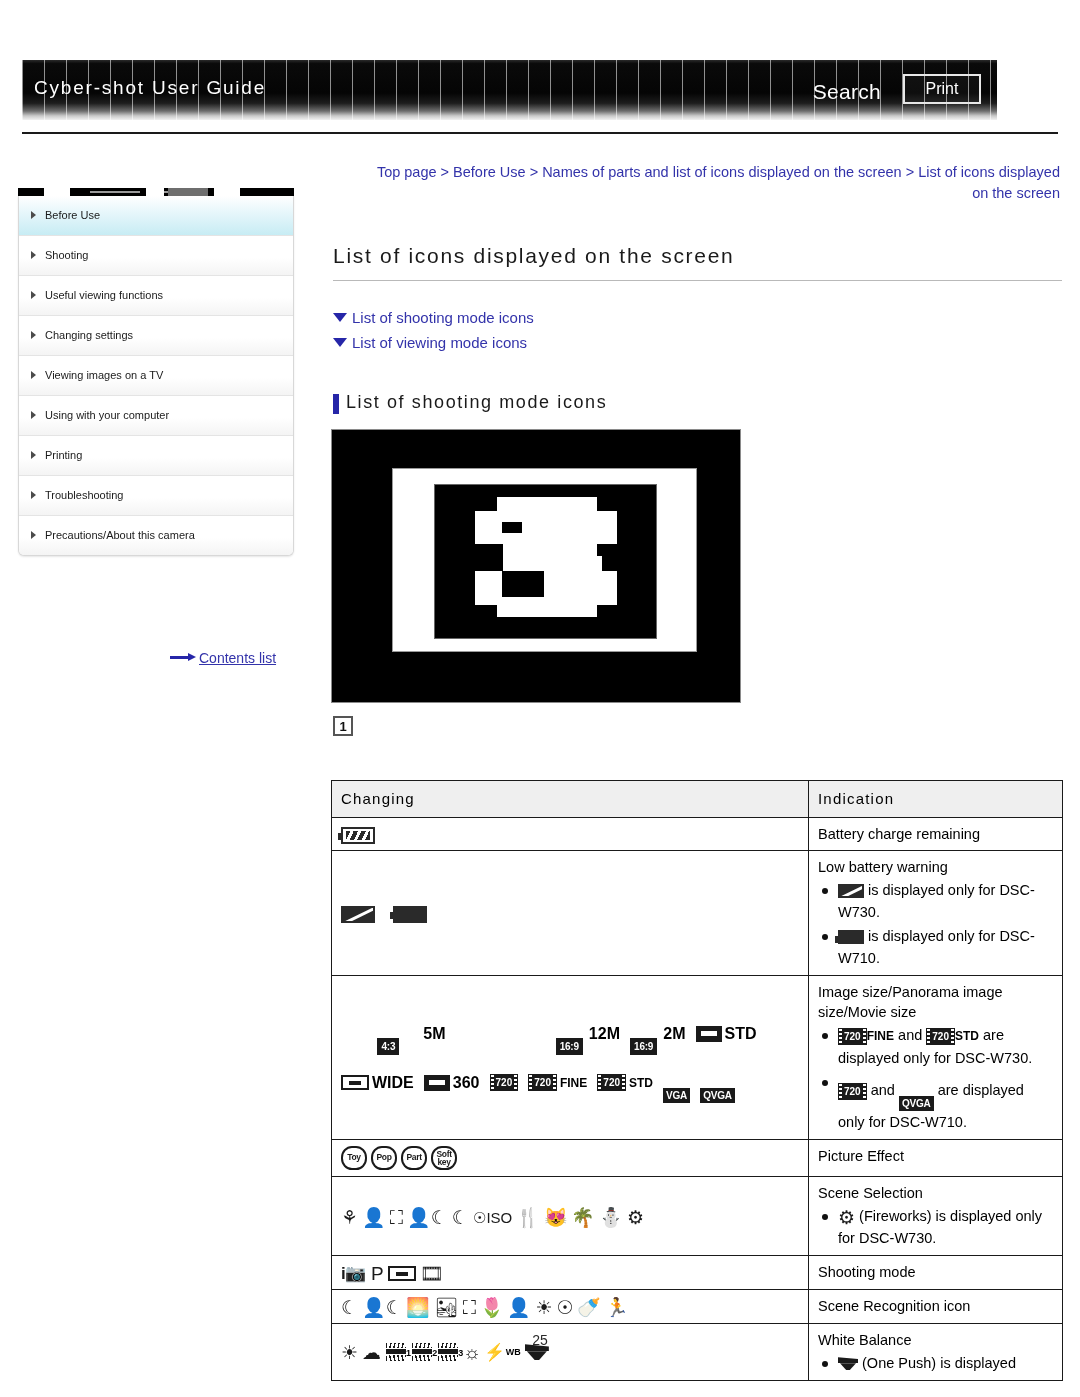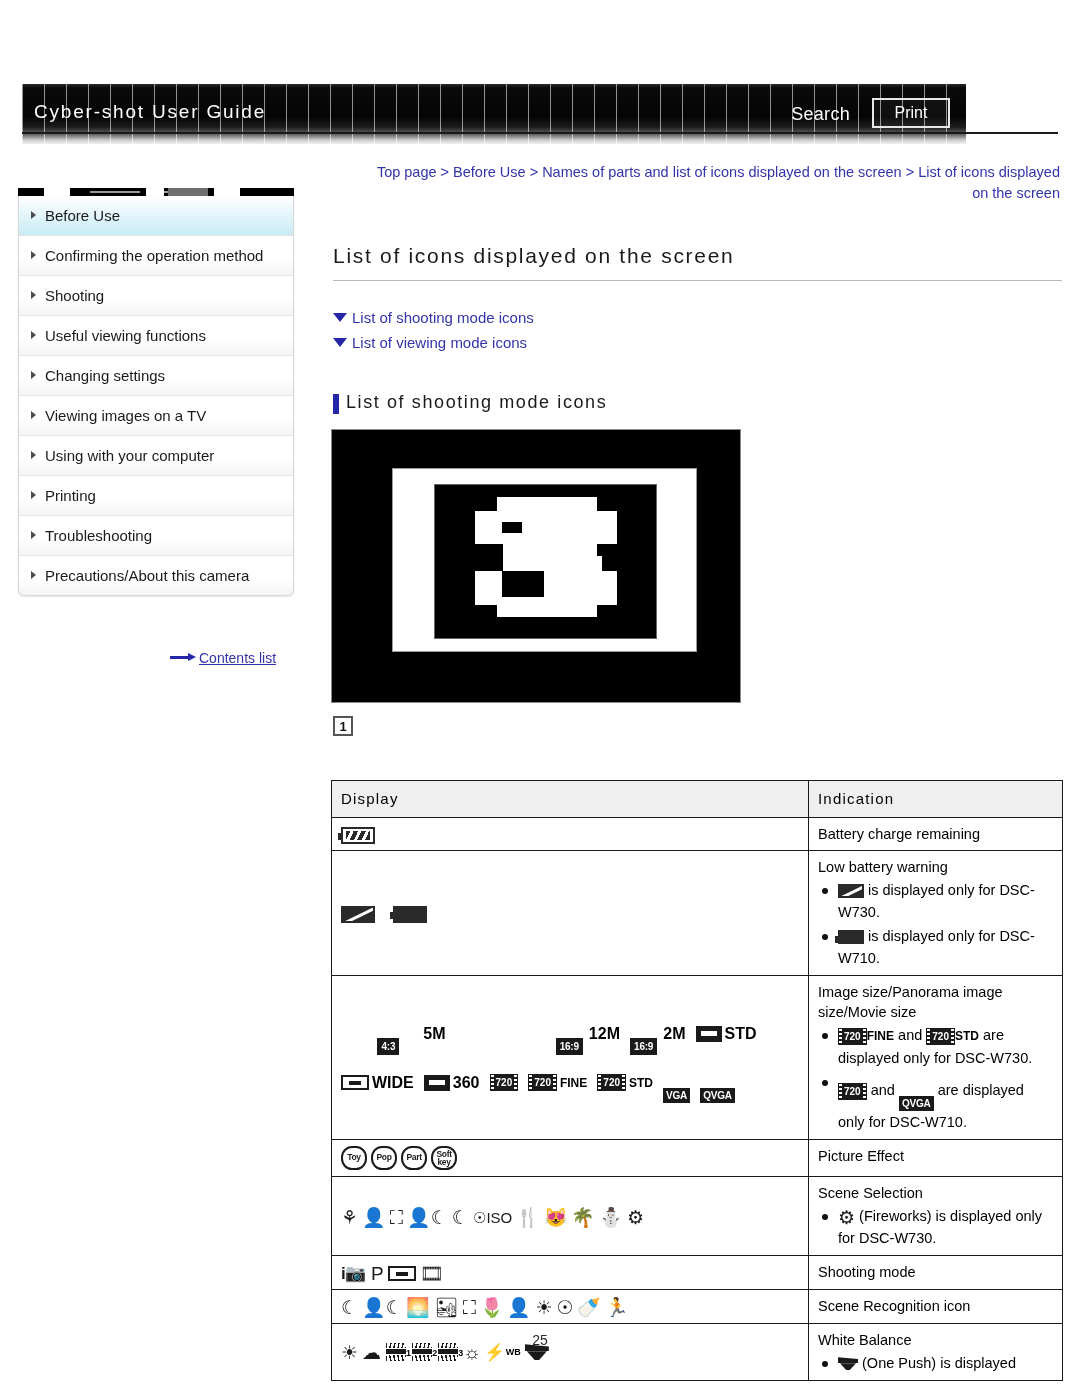--- a/index.html
+++ b/index.html
@@ -13,33 +13,34 @@
     position: relative;
     font-family: "Liberation Sans", sans-serif;
     color: #000;
     overflow: hidden;
   }
 
   
   .banner {
     position: absolute;
     left: 22px;
-    top: 84px;
+    top: 60px;
     width: 944px;
     height: 60px;
     background:
       linear-gradient(to bottom,
         #2a2a2a 0%,
         #0a0a0a 6%,
         #050505 55%,
         #1d1d1d 72%,
         #6d6d6d 85%,
         #c9c9c9 93%,
         #f2f2f2 100%);
     overflow: hidden;
+    padding-left: 31px;
   }
   .banner-stripes {
     position: absolute;
     inset: 0;
     background-image: repeating-linear-gradient(
       to right,
       rgba(255,255,255,0.55) 0px,
       rgba(255,255,255,0.55) 1px,
       rgba(255,255,255,0) 1px,
       rgba(255,255,255,0) 22px);
@@ -53,21 +54,21 @@
     font-size: 19px;
     letter-spacing: 1.8px;
     font-weight: 400;
     white-space: nowrap;
   }
   .banner-search {
     position: absolute;
     right: 116px;
     top: 20px;
     color: #ffffff;
-    font-size: 18px;
+    font-size: 21px;
     letter-spacing: 0.3px;
   }
   .banner-print {
     position: absolute;
     right: 16px;
     top: 14px;
     width: 78px;
     height: 30px;
     border: 2px solid #e8e8e8;
     color: #ffffff;
@@ -123,21 +124,21 @@
     border: 1px solid #d8d8d8;
     border-top: none;
     background: #ffffff;
     border-radius: 0 0 6px 6px;
     box-shadow: 0 1px 2px rgba(0,0,0,0.10);
     overflow: hidden;
   }
   .sb-item {
     position: relative;
     padding: 9px 10px 9px 26px;
-    font-size: 15px;
+    font-size: 11px;
     line-height: 21px;
     color: #1a1a1a;
     border-bottom: 1px solid #e4e4e4;
     background: linear-gradient(to bottom, #ffffff 0%, #ffffff 55%, #f4f4f4 100%);
   }
   .sb-item:last-child { border-bottom: none; }
   .sb-item.active {
     background: linear-gradient(to bottom, #ffffff 0%, #e8f7fb 40%, #c7ecf4 100%);
   }
   .sb-arrow {
@@ -581,24 +582,20 @@
     <i class="g" style="left:150px;width:40px;top:0px;height:8px;background:#6e6e6e"></i>
     <i style="left:196px;width:26px"></i>
   </div>
   <div class="sidebar-box">
     <div class="sb-item active">
       <span class="sb-arrow"></span>
       <span>Before Use</span>
     </div>
     <div class="sb-item">
       <span class="sb-arrow"></span>
-      <span>Confirming the operation method</span>
-    </div>
-    <div class="sb-item">
-      <span class="sb-arrow"></span>
       <span>Shooting</span>
     </div>
     <div class="sb-item">
       <span class="sb-arrow"></span>
       <span>Useful viewing functions</span>
     </div>
     <div class="sb-item">
       <span class="sb-arrow"></span>
       <span>Changing settings</span>
     </div>
@@ -660,21 +657,21 @@
 </div>
 <div class="fignum">1</div>
 
 <table class="tbl">
   <colgroup>
       <col class="col-display">
       <col class="col-indication">
     </colgroup>
   <thead>
     <tr>
-      <th>Display</th>
+      <th>Changing</th>
       <th>Indication</th>
     </tr>
   </thead>
   <tbody>
 
     <tr>
       <td>
         <span class="ic bat"><span class="fillbars"></span></span>
       </td>
       <td class="ind">

